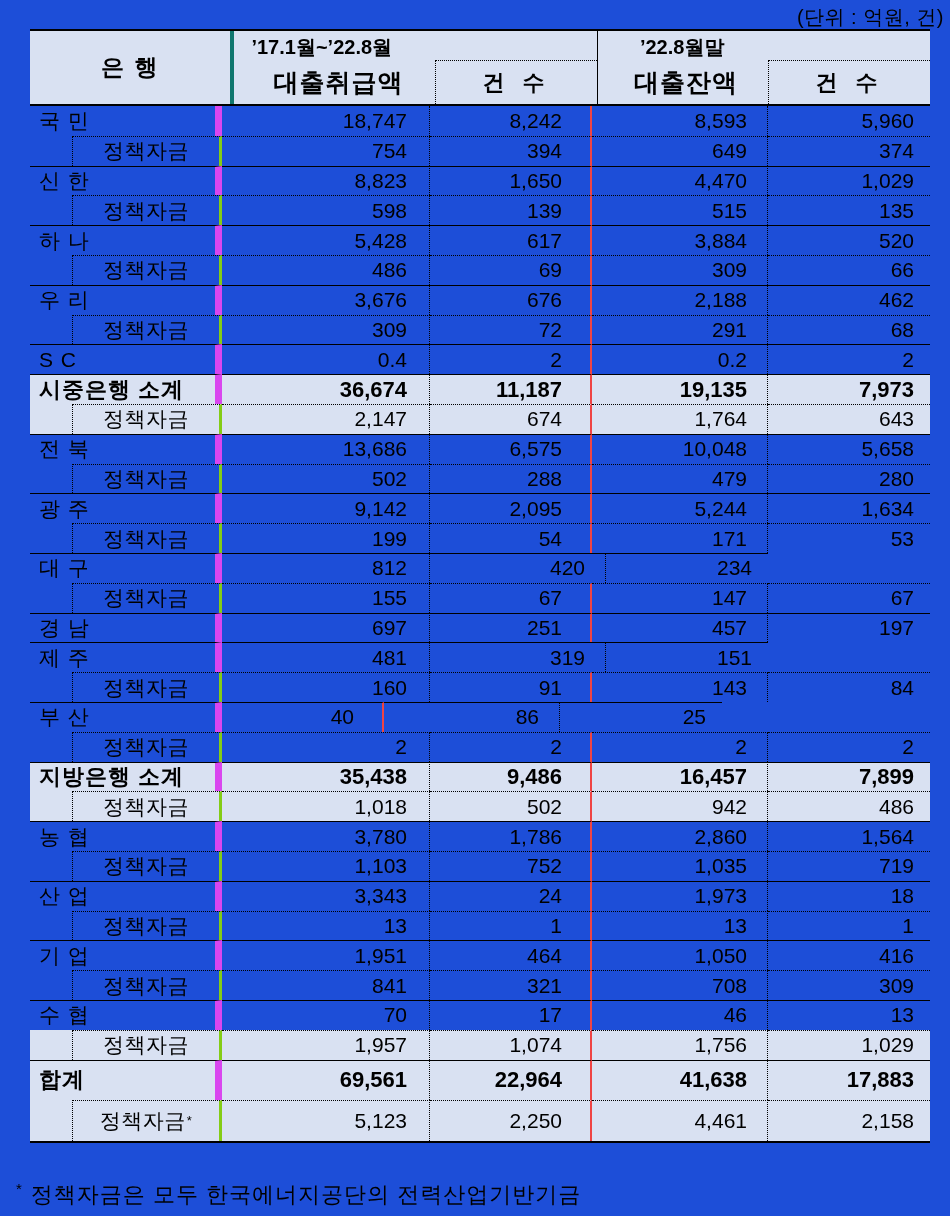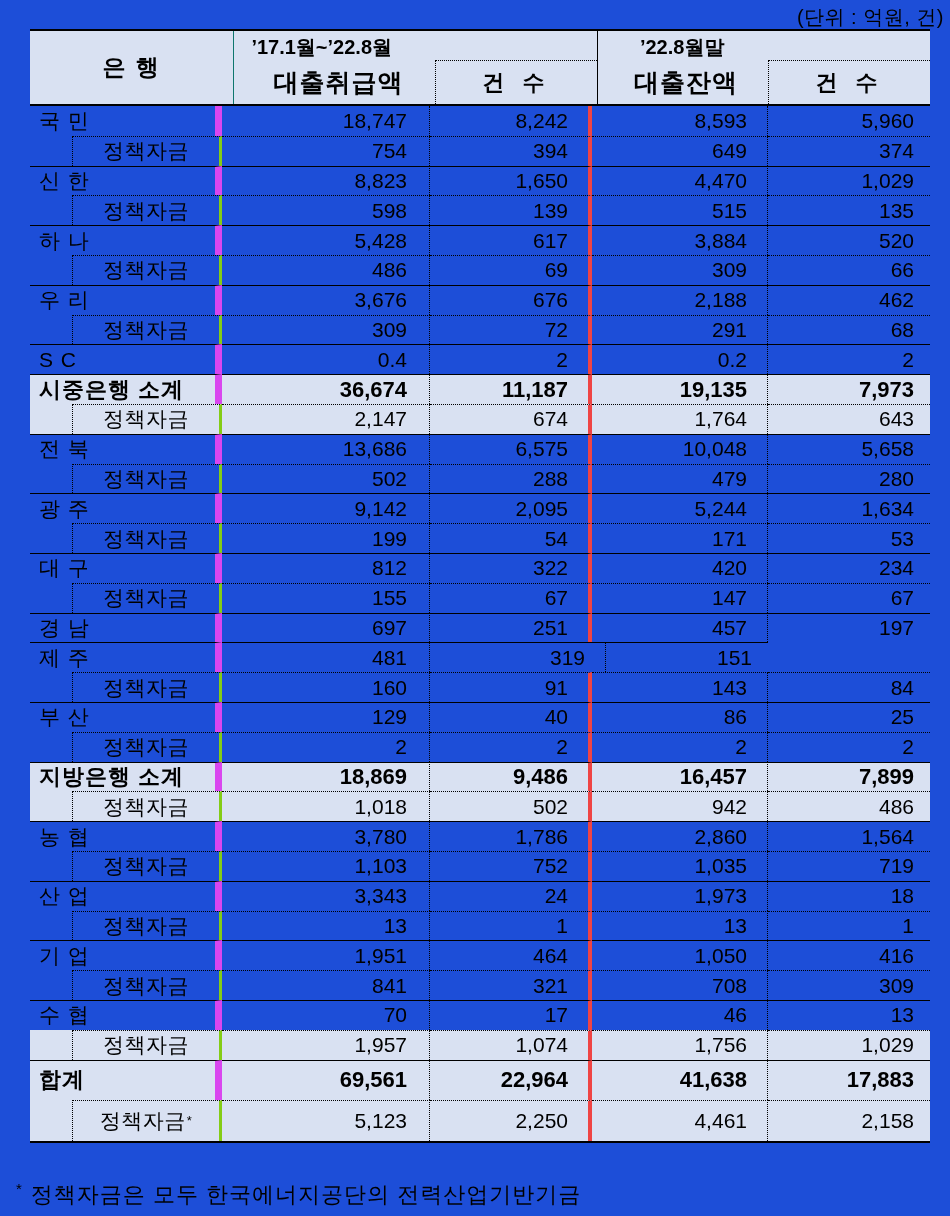--- a/index.html
+++ b/index.html
@@ -5,21 +5,21 @@
   * { margin:0; padding:0; box-sizing:border-box; }
   html,body { width:950px; height:1216px; background:#ffffff; font-family:"Liberation Sans","DejaVu Sans",sans-serif; color:#000; }
   .page { position:relative; width:950px; height:1216px; background:#1d4ed8; overflow:hidden; }
 
   .unit-label { position:absolute; top:4px; right:6px; font-size:20px; letter-spacing:0.5px; }
 
   .tbl { position:absolute; left:30px; top:29px; width:900px; border-top:2px solid #000; border-bottom:2px solid #000; }
 
   
   .thead { display:flex; height:75px; background:var(--hl); border-bottom:2px solid #000; font-weight:bold; }
-  .th-bank { width:208px; display:flex; align-items:center; justify-content:center; font-size:23px; letter-spacing:2px; border-right:1px solid #0f766e; }
+  .th-bank { width:208px; display:flex; align-items:center; justify-content:center; font-size:23px; letter-spacing:2px; border-right:4px solid #0f766e; }
   .th-group { position:relative; }
   .th-group1 { width:370px; border-right:1px solid #000; }
   .th-group2 { width:338px; }
   .th-period { position:absolute; top:3px; font-size:20px; }
   .th-group1 .th-period { left:17px; }
   .th-group2 .th-period { left:42px; }
   .th-sublabel { position:absolute; bottom:0; left:0; height:44px; display:flex; align-items:center; justify-content:center; font-size:25px; letter-spacing:1px; }
   .th-group1 .th-sublabel { width:208px; }
   .th-group2 .th-sublabel { width:176px; }
   .th-countbox { position:absolute; bottom:0; right:0; width:162px; height:44px; border-top:1px dotted #000; border-left:1px dotted #000; display:flex; align-items:center; justify-content:center; font-size:22px; letter-spacing:6px; }
@@ -30,21 +30,21 @@
   .row.tall2 { height:41px; }
   .row.hl { background:var(--hl); }
   .row.bold .cell { font-weight:bold; }
   .cell { height:100%; display:flex; align-items:center; font-size:21px; overflow:hidden; }
   .row.bold .cell { font-size:22px; }
 
   .c-label { width:192px; padding-left:9px; border-right:7px solid #d946ef; letter-spacing:1px; }
   .c-a { width:42px; }
   .c-b { width:150px; border-left:1px dotted #000; border-right:3px solid #84cc16; justify-content:center; letter-spacing:0.5px; }
   .c2 { width:208px; justify-content:flex-end; padding-right:22px; border-right:1px dotted #000; }
-  .c3 { width:162px; justify-content:flex-end; padding-right:20px; border-right:4px solid #ef4444; }
+  .c3 { width:162px; justify-content:flex-end; padding-right:28px; border-right:2px solid #ef4444; }
   .c4 { width:176px; justify-content:flex-end; padding-right:20px; border-right:1px dotted #000; }
   .c5 { width:162px; justify-content:flex-end; padding-right:16px; }
 
   .row.sep-solid .cell { border-top:1px solid #000; }
   .row.sep-dotted .cell { border-top:1px dotted #000; }
   .row.sep-dotted .c-a { border-top:1px solid transparent; }
 
   sup.ast { font-size:13px; line-height:0; vertical-align:super; margin-left:1px; }
 
   
@@ -183,21 +183,20 @@
           <div class="cell c-a"></div>
           <div class="cell c-b">정책자금</div>
           <div class="cell c2">199</div>
           <div class="cell c3">54</div>
           <div class="cell c4">171</div>
           <div class="cell c5">53</div>
         </div>
         <div class="row sep-solid">
           <div class="cell c-label">대 구</div>
           <div class="cell c2">812</div>
-          <div class="cell c3">322</div>
           <div class="cell c4">420</div>
           <div class="cell c5">234</div>
         </div>
         <div class="row sep-dotted">
           <div class="cell c-a"></div>
           <div class="cell c-b">정책자금</div>
           <div class="cell c2">155</div>
           <div class="cell c3">67</div>
           <div class="cell c4">147</div>
           <div class="cell c5">67</div>
@@ -218,36 +217,35 @@
         <div class="row sep-dotted">
           <div class="cell c-a"></div>
           <div class="cell c-b">정책자금</div>
           <div class="cell c2">160</div>
           <div class="cell c3">91</div>
           <div class="cell c4">143</div>
           <div class="cell c5">84</div>
         </div>
         <div class="row sep-solid">
           <div class="cell c-label">부 산</div>
-          <div class="cell c2">129</div>
           <div class="cell c3">40</div>
           <div class="cell c4">86</div>
           <div class="cell c5">25</div>
         </div>
         <div class="row sep-dotted">
           <div class="cell c-a"></div>
           <div class="cell c-b">정책자금</div>
           <div class="cell c2">2</div>
           <div class="cell c3">2</div>
           <div class="cell c4">2</div>
           <div class="cell c5">2</div>
         </div>
         <div class="row sep-solid hl bold">
           <div class="cell c-label">지방은행 소계</div>
-          <div class="cell c2">18,869</div>
+          <div class="cell c2">35,438</div>
           <div class="cell c3">9,486</div>
           <div class="cell c4">16,457</div>
           <div class="cell c5">7,899</div>
         </div>
         <div class="row sep-dotted hl">
           <div class="cell c-a"></div>
           <div class="cell c-b">정책자금</div>
           <div class="cell c2">1,018</div>
           <div class="cell c3">502</div>
           <div class="cell c4">942</div>

